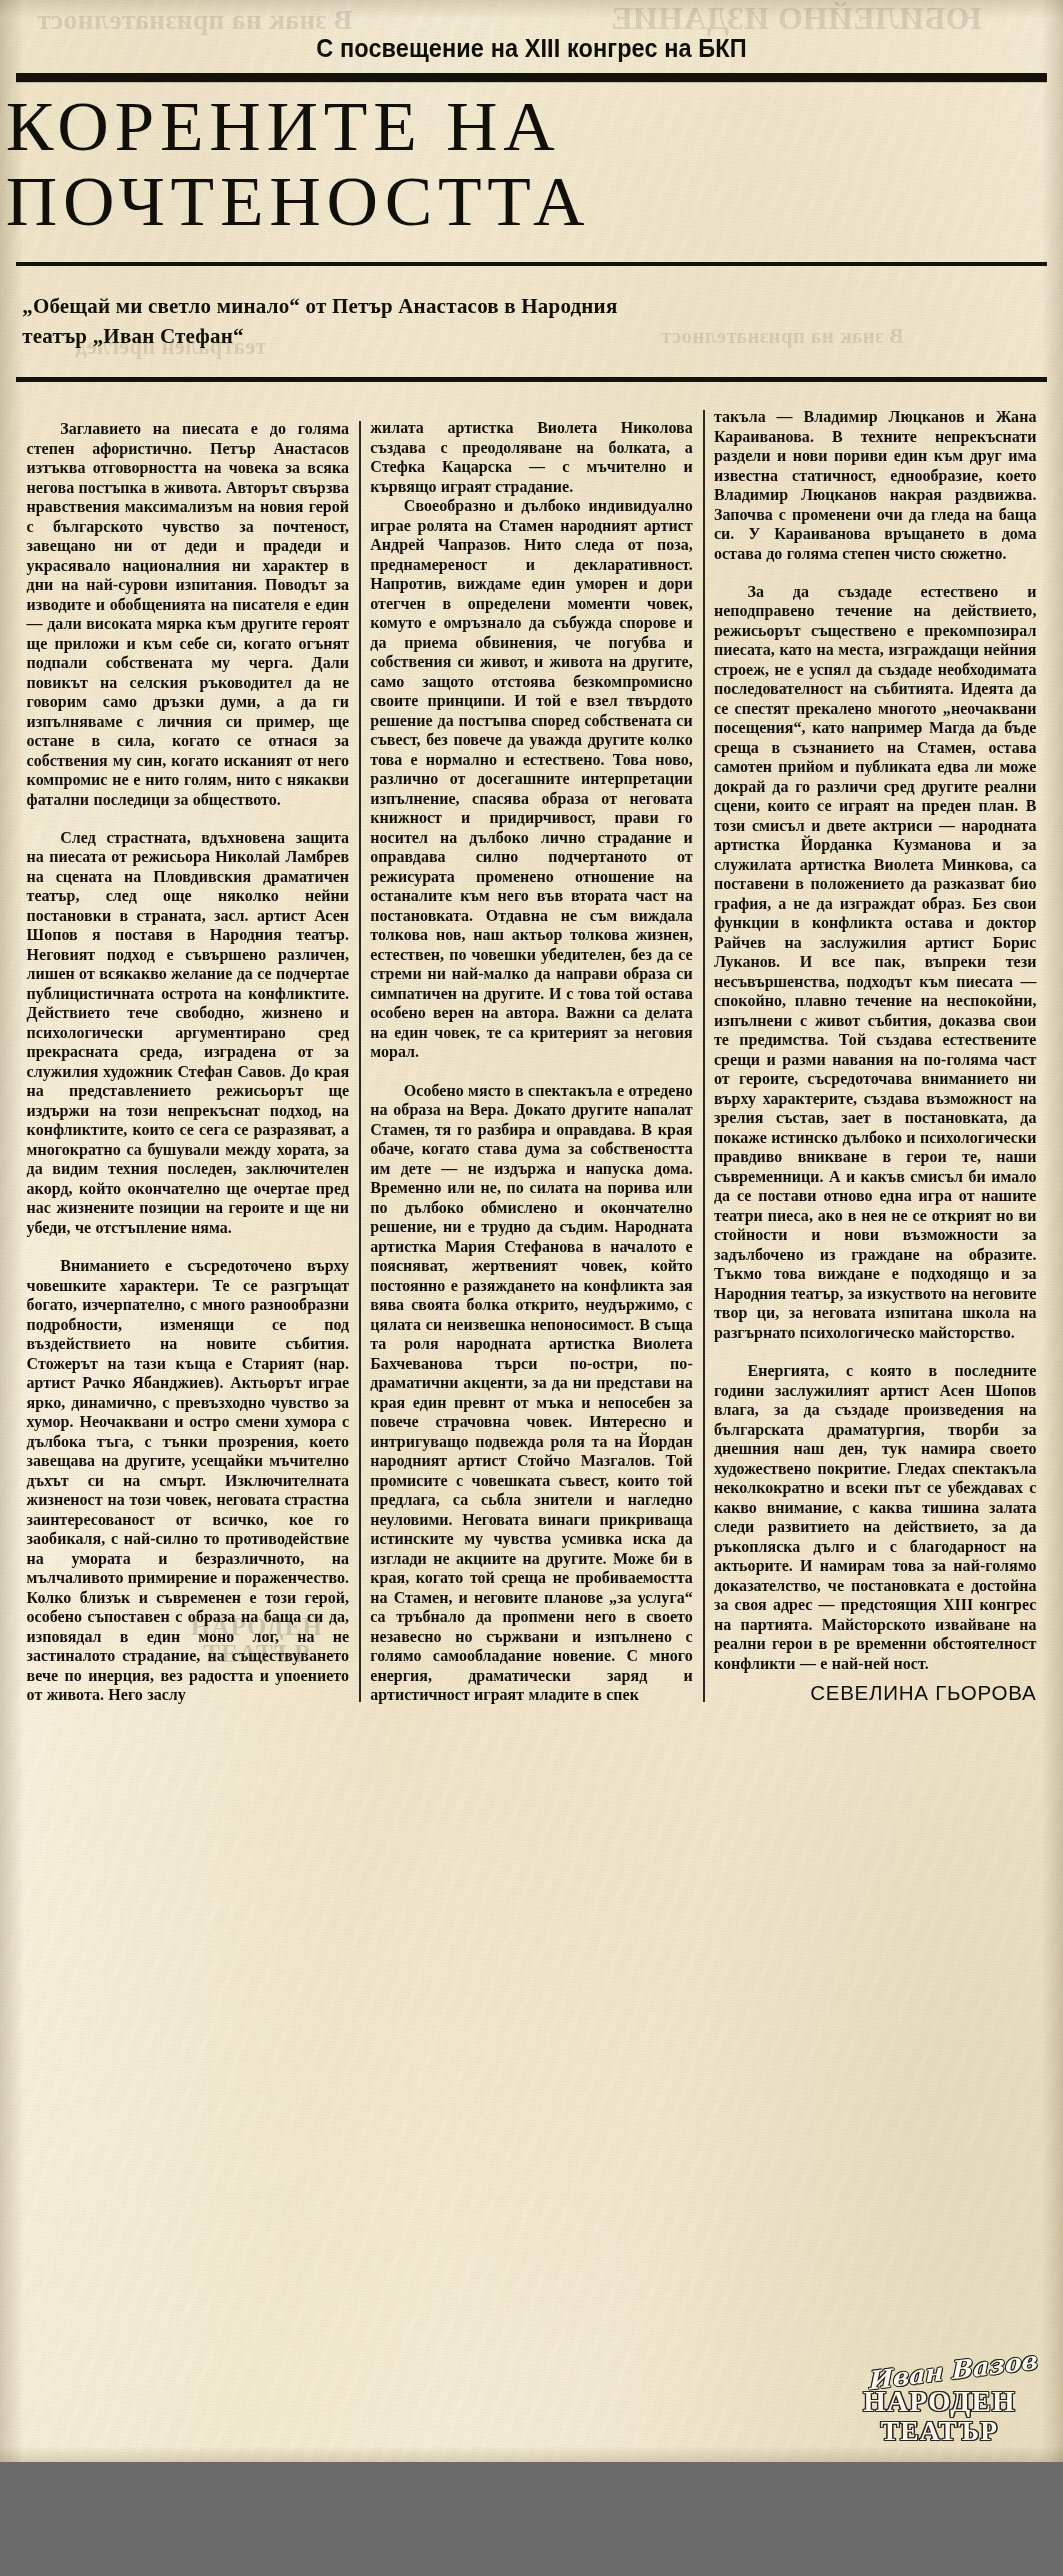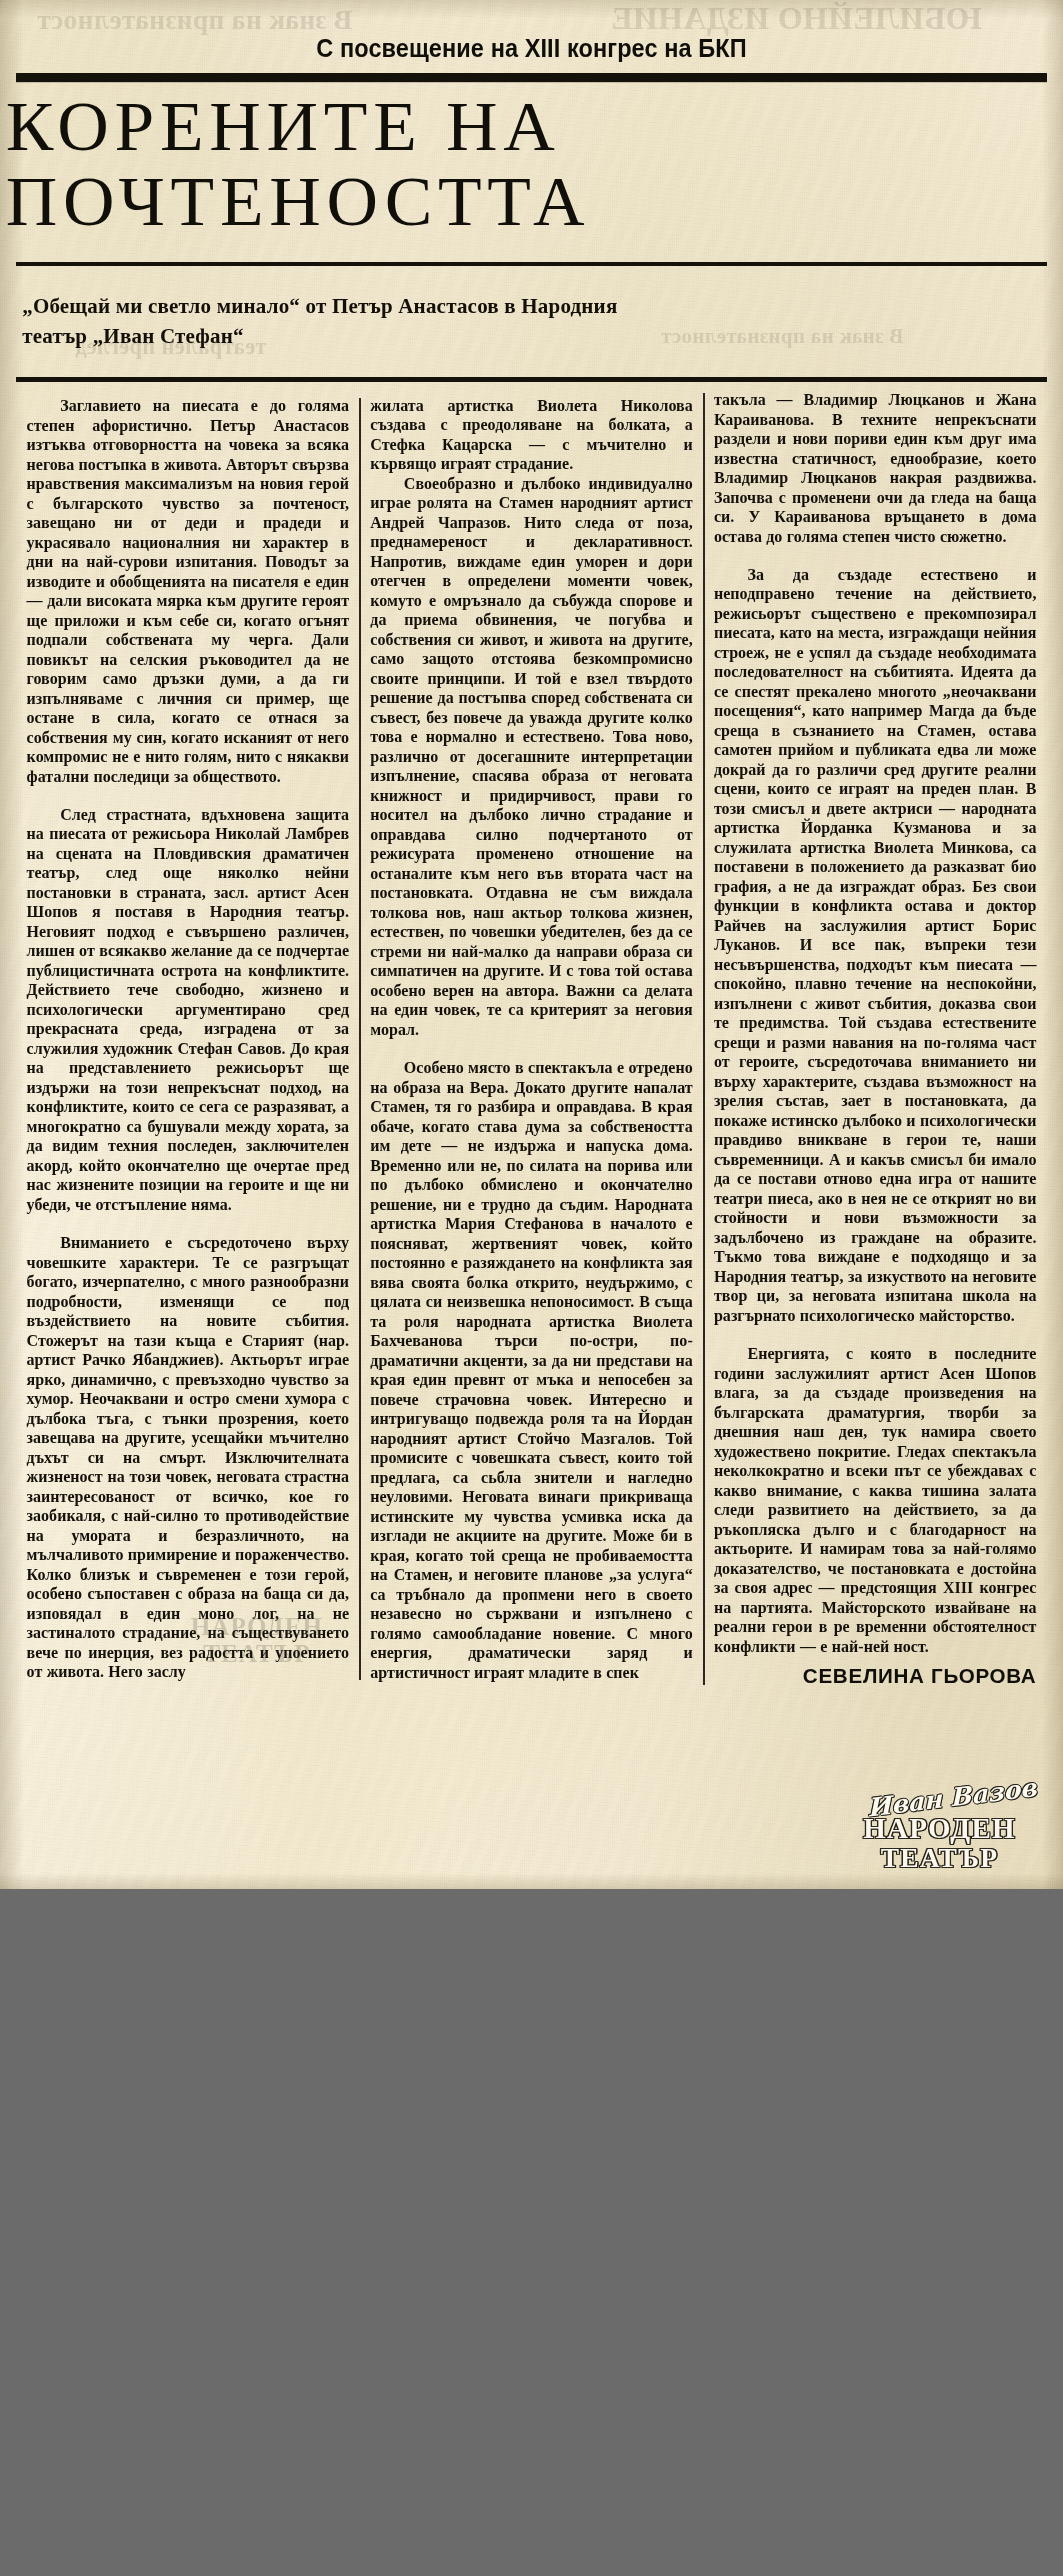--- a/index.html
+++ b/index.html
@@ -4,21 +4,21 @@
 <title>Корените на почтеността</title>
 <style>
   html, body {
     margin: 0;
     padding: 0;
     background: #6b6b6b;
   }
   .clipping {
     position: relative;
     width: 1063px;
-    height: 1889px;
+    height: 2462px;
     box-sizing: border-box;
     background:
       radial-gradient(ellipse at 18% 8%,  rgba(214,199,158,0.30) 0%, rgba(214,199,158,0) 42%),
       radial-gradient(ellipse at 82% 26%, rgba(205,190,150,0.26) 0%, rgba(205,190,150,0) 40%),
       radial-gradient(ellipse at 40% 62%, rgba(218,204,166,0.22) 0%, rgba(218,204,166,0) 45%),
       radial-gradient(ellipse at 88% 86%, rgba(200,184,142,0.28) 0%, rgba(200,184,142,0) 38%),
       linear-gradient(102deg, #f4ecd2 0%, #f7f0dc 22%, #f2ead0 48%, #f6eed8 70%, #efe6c9 100%);
     overflow: hidden;
     font-family: "Liberation Serif", "DejaVu Serif", serif;
     color: #16130d;
@@ -113,22 +113,22 @@
   }
   .rule-mid {
     height: 5.6px;
     background: #15120c;
     margin: 0 0 0 0;
   }
 
   
   .columns {
     display: flex;
-    margin-top: 8px;
-    align-items: center;
+    margin-top: 25px;
+    align-items: flex-end;
   }
   .col {
     flex: 1 1 0;
     min-width: 0;
     padding: 0 10.6px;
     position: relative;
   }
   .col + .col::before {
     content: "";
     position: absolute;
@@ -153,21 +153,21 @@
     hyphens: auto;
     color: #14110b;
   }
   .col p + p { text-indent: 2.1em; }
   .col p.lead { text-indent: 2.1em; }
   .col p.gap  { margin-top: 18.7px; }
 
   .byline {
     text-align: right;
     font-family: "Liberation Sans", "DejaVu Sans", sans-serif;
-    font-weight: 700;
+    font-weight: 400;
     font-size: 20.6px;
     letter-spacing: 0.7px;
     margin-top: 7.5px;
     color: #110f09;
   }
 
   
   .stamp {
     position: absolute;
     right: 30px;

